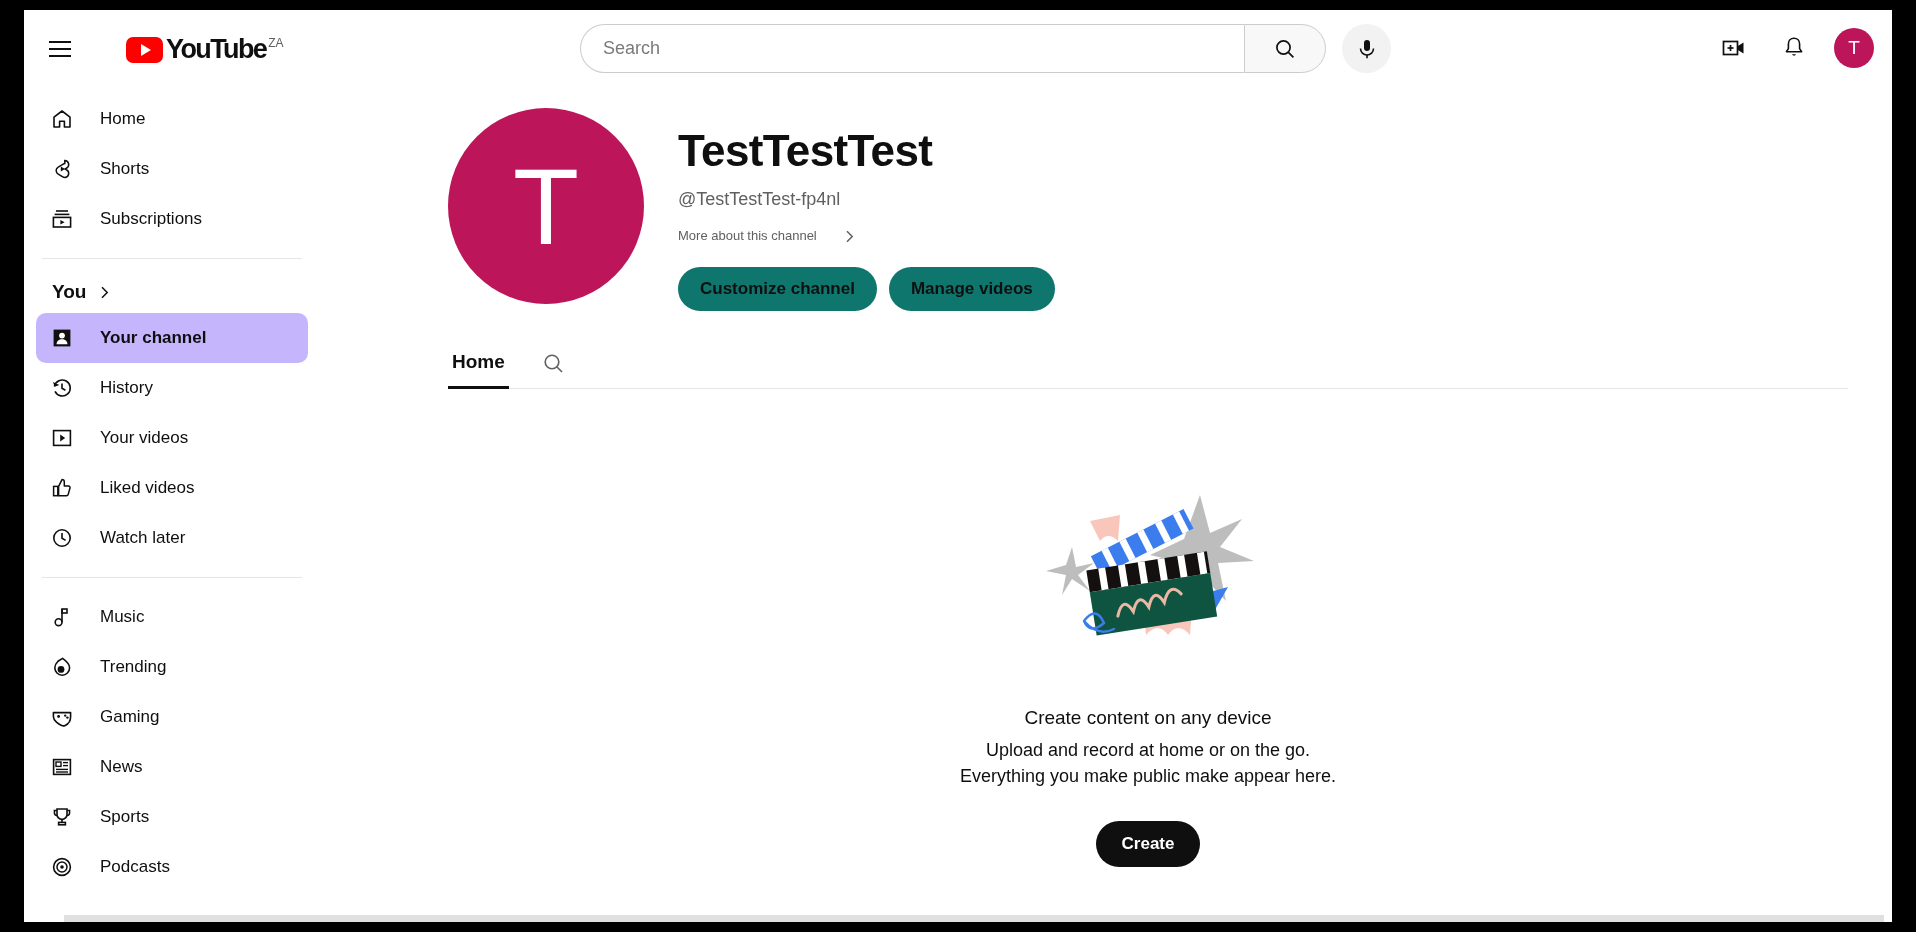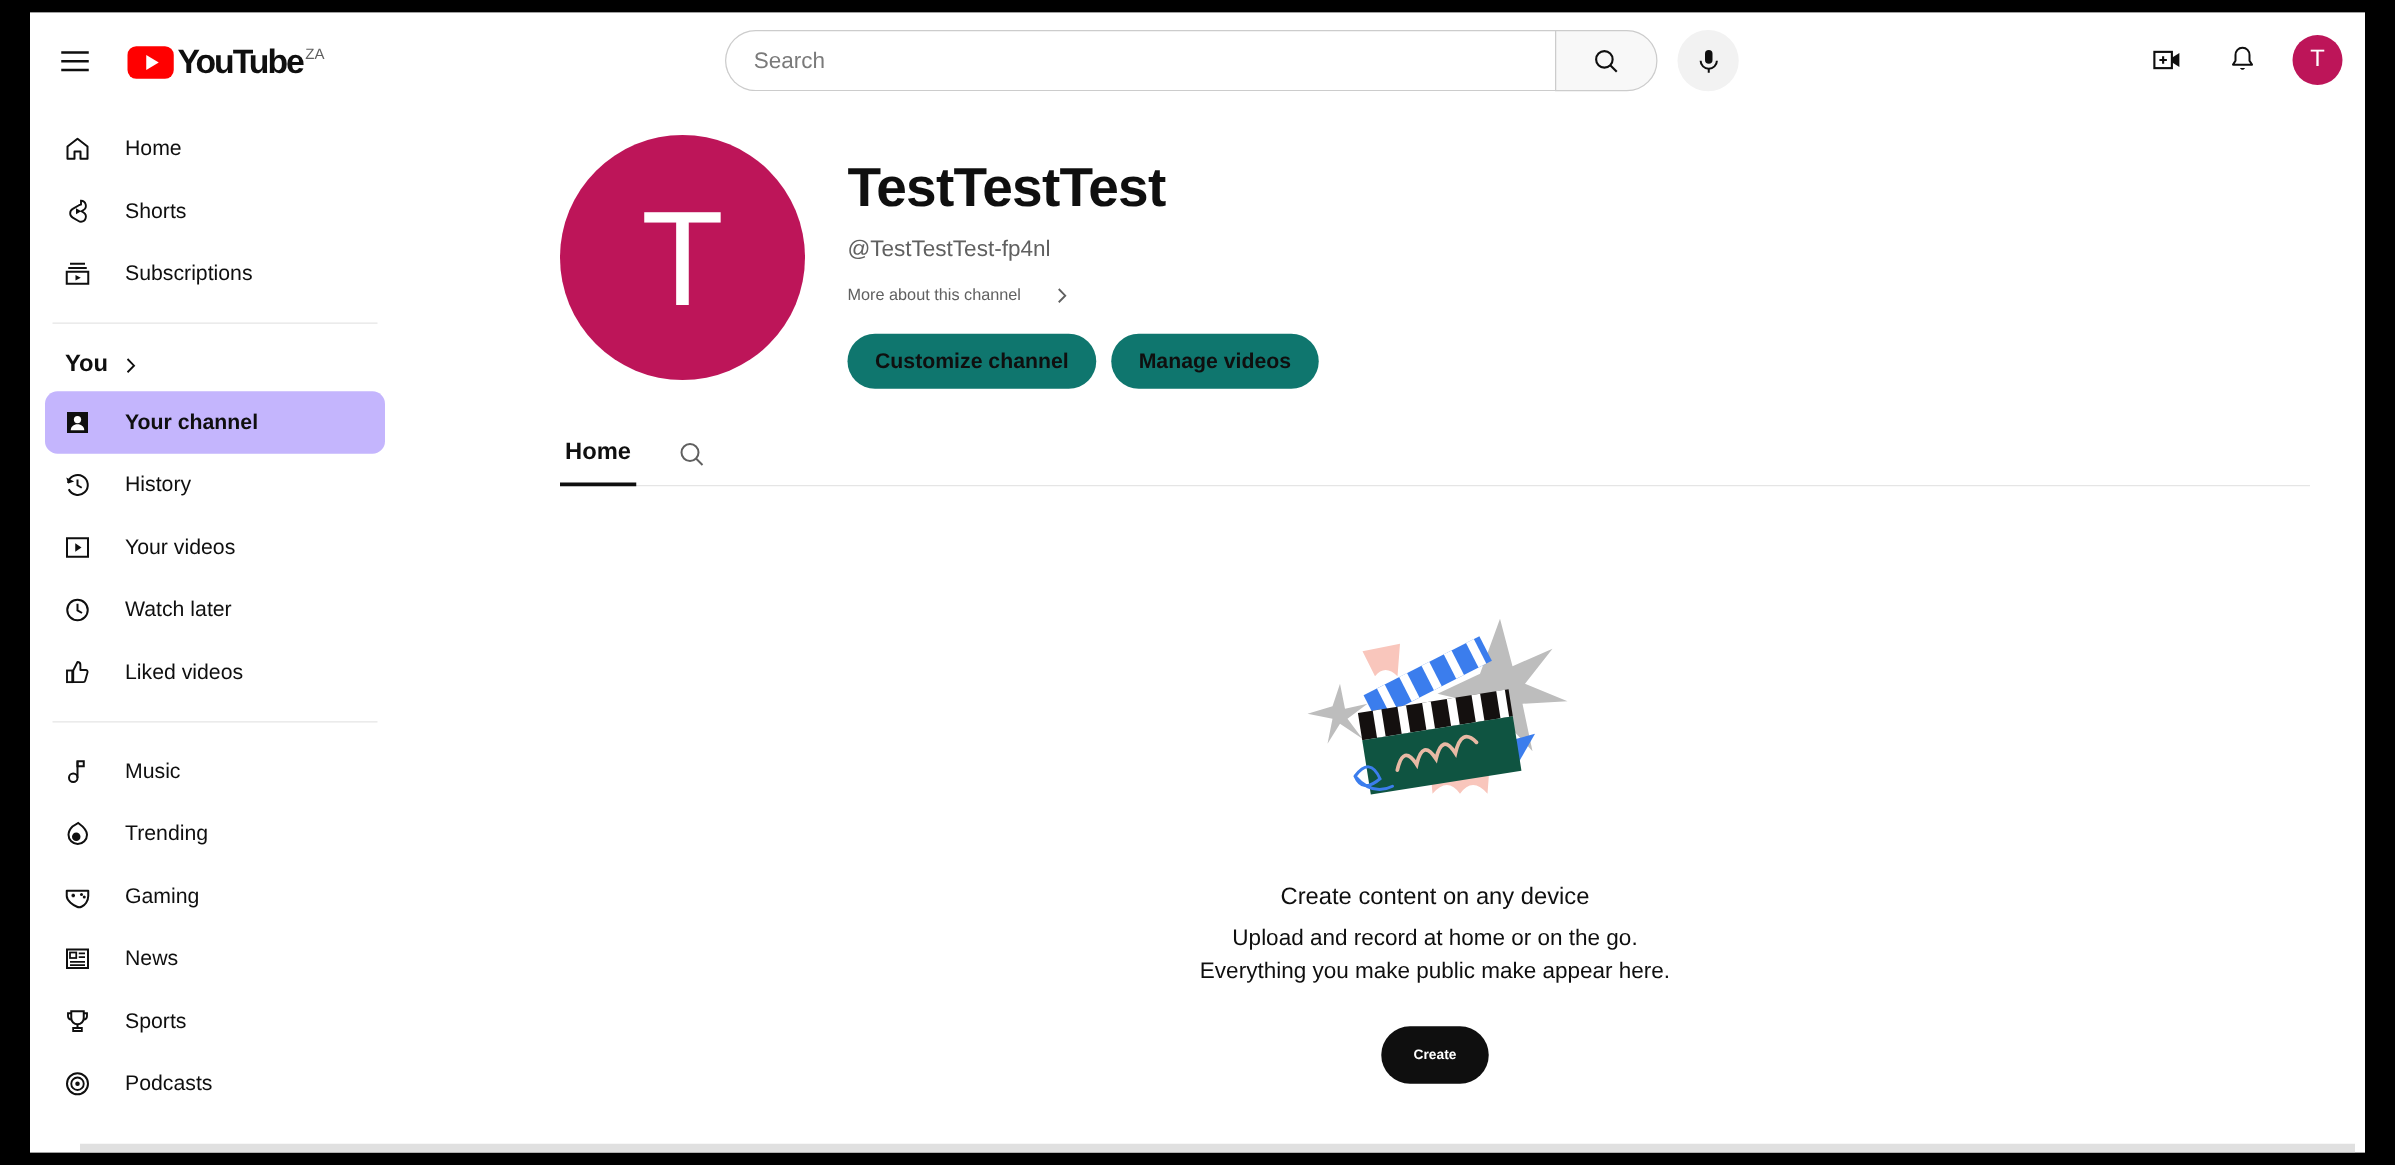--- a/index.html
+++ b/index.html
@@ -17,20 +17,21 @@
     overflow: hidden;
   }
 
   
   #header {
     position: absolute; top: 0; left: 0;
     width: 1868px; height: 78px;
     background: #ffffff;
     display: flex; align-items: center;
     z-index: 30;
+    gap: 24px;
   }
   .hamburger {
     width: 48px; height: 48px; margin-left: 12px;
     display: flex; flex-direction: column; justify-content: center;
     align-items: center; gap: 5px; cursor: pointer; border-radius: 50%;
   }
   .hamburger span { display:block; width: 22px; height: 2px; background: #0f0f0f; }
 
   .logo-wrap {
     display: flex; align-items: flex-start; margin-left: 14px;
@@ -191,21 +192,21 @@
   #empty-title {
     font-size: 19px; font-weight: normal; color: #0f0f0f;
     margin-top: 42px;
   }
   .empty-sub {
     font-size: 18px; color: #0f0f0f; margin-top: 8px; line-height: 26px;
   }
   #create-btn {
     margin-top: 32px; height: 46px; padding: 0 26px;
     border-radius: 23px; background: #0f0f0f; color: #ffffff;
-    border: none; cursor: pointer; font-size: 11px; font-weight: bold;
+    border: none; cursor: pointer; font-size: 17px; font-weight: bold;
     font-family: "Liberation Sans", sans-serif;
   }
   .scroll-hint {
     position: absolute; left: 40px; bottom: 0;
     width: 1820px; height: 7px; background: #e0e0e0;
   }
 </style>
 </head>
 <body>
 
@@ -333,35 +334,35 @@
           <rect x="3.6" y="4.6" width="16.8" height="14.8" fill="none" stroke="#0f0f0f" stroke-width="1.6"></rect>
           <path d="M10.2 8.6 L15.2 12 L10.2 15.4 Z" fill="#0f0f0f"></path>
         </svg>
       </span>
       <span class="lbl">Your videos</span>
     </div>
 
     <div class="nav-item">
       <span class="ic">
         <svg width="24" height="24" viewBox="0 0 24 24">
+          <path d="M8.6 10.4 L12 3.6c1.5 0 2.3 1 2.3 2.2V10h4.3c1 0 1.7 1 1.4 2l-1.8 6.4c-.2.8-.9 1.3-1.7 1.3H8.6z" fill="none" stroke="#0f0f0f" stroke-width="1.5" stroke-linejoin="round"></path>
+          <rect x="3.6" y="10.4" width="4.2" height="9.3" fill="none" stroke="#0f0f0f" stroke-width="1.5"></rect>
+        </svg>
+      </span>
+      <span class="lbl">Liked videos</span>
+    </div>
+
+    <div class="nav-item">
+      <span class="ic">
+        <svg width="24" height="24" viewBox="0 0 24 24">
           <circle cx="12" cy="12" r="8.2" fill="none" stroke="#0f0f0f" stroke-width="1.6"></circle>
           <path d="M12 7 V12.3 L15.6 14.4" fill="none" stroke="#0f0f0f" stroke-width="1.6"></path>
         </svg>
       </span>
       <span class="lbl">Watch later</span>
-    </div>
-
-    <div class="nav-item">
-      <span class="ic">
-        <svg width="24" height="24" viewBox="0 0 24 24">
-          <path d="M8.6 10.4 L12 3.6c1.5 0 2.3 1 2.3 2.2V10h4.3c1 0 1.7 1 1.4 2l-1.8 6.4c-.2.8-.9 1.3-1.7 1.3H8.6z" fill="none" stroke="#0f0f0f" stroke-width="1.5" stroke-linejoin="round"></path>
-          <rect x="3.6" y="10.4" width="4.2" height="9.3" fill="none" stroke="#0f0f0f" stroke-width="1.5"></rect>
-        </svg>
-      </span>
-      <span class="lbl">Liked videos</span>
     </div>
 
     <div class="nav-sep"></div>
 
 
     <div class="nav-item">
       <span class="ic">
         <svg width="24" height="24" viewBox="0 0 24 24">
           <circle cx="8.6" cy="17.2" r="3.4" fill="none" stroke="#0f0f0f" stroke-width="1.6"></circle>
           <line x1="12" y1="17.2" x2="12" y2="4" stroke="#0f0f0f" stroke-width="1.6"></line>

